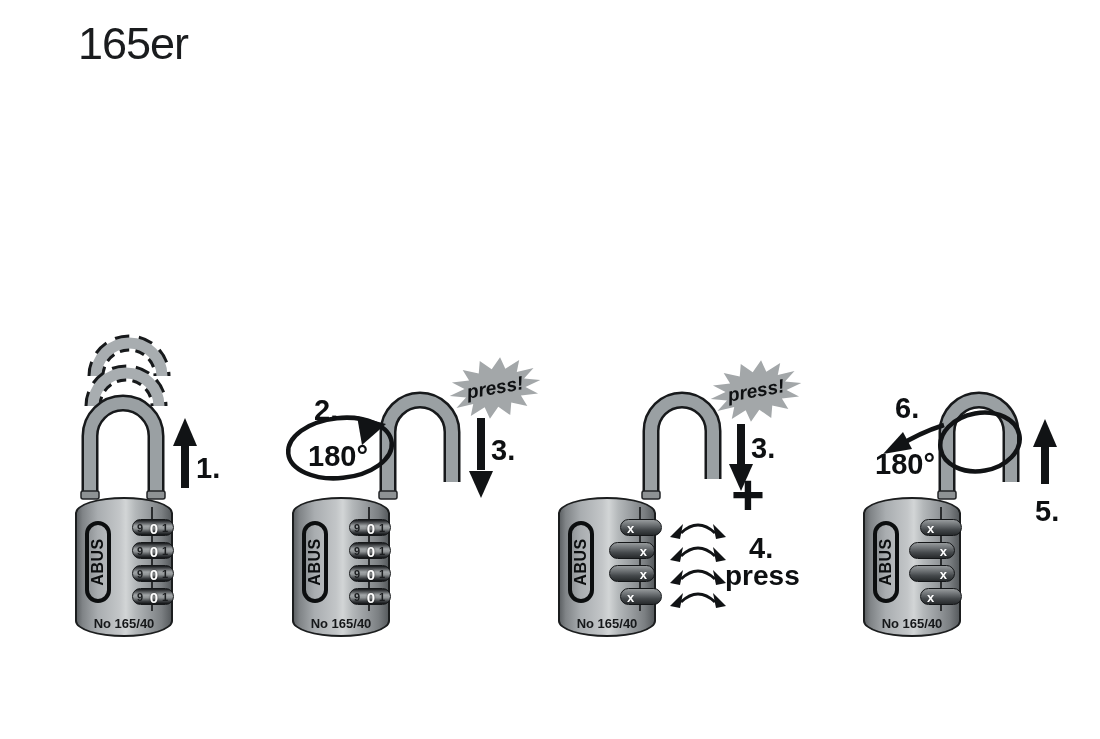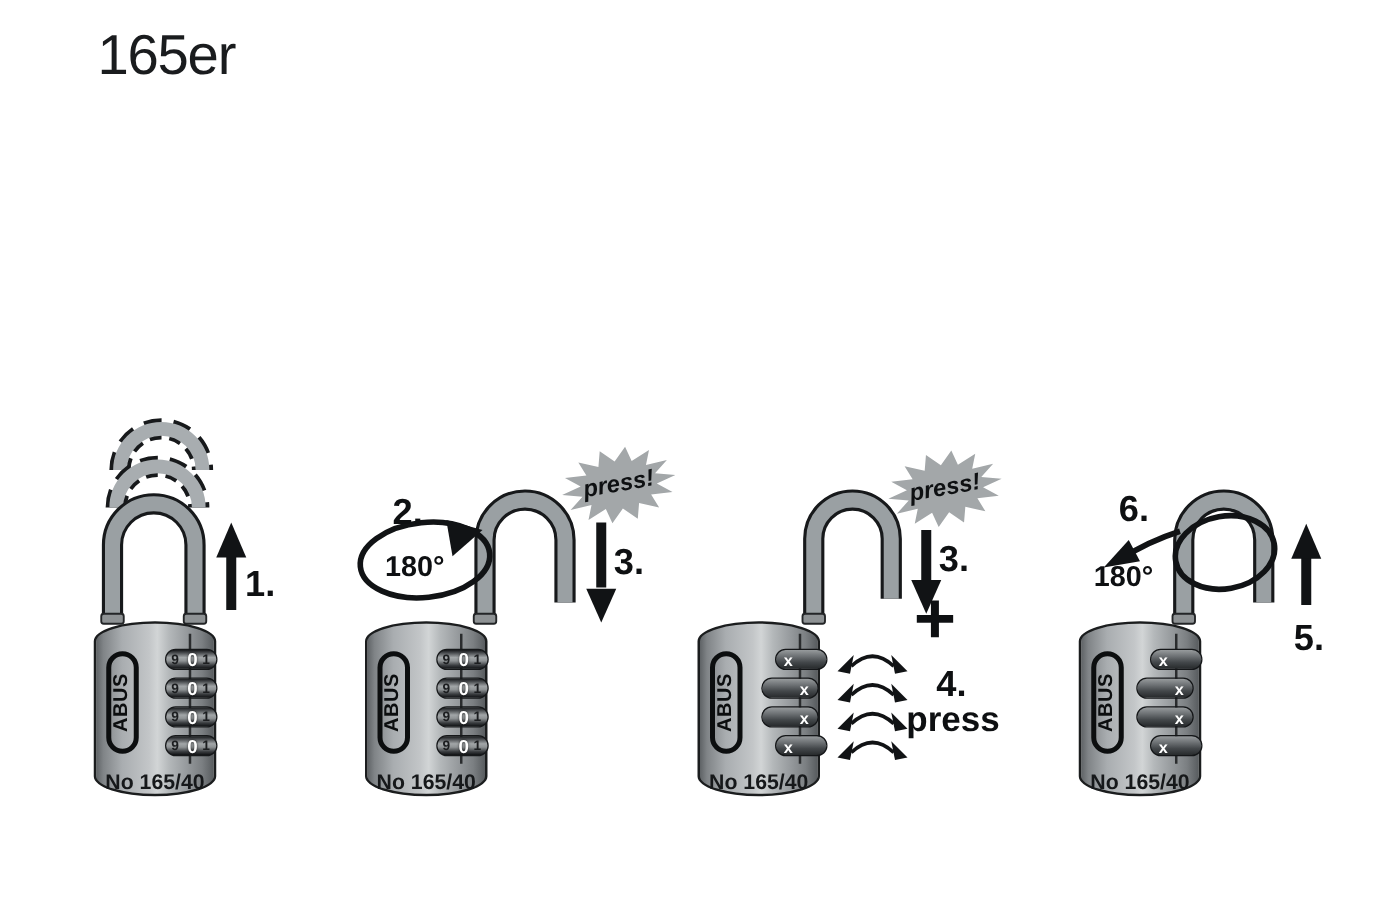--- a/index.html
+++ b/index.html
@@ -26,21 +26,21 @@
     position:absolute;width:26px;height:82px;border:4.5px solid #0c0e0f;
     border-radius:14px;display:flex;align-items:center;justify-content:center;
     box-sizing:border-box;
   }
   .abus span{
     transform:rotate(-90deg);font-weight:700;font-size:16px;color:#0c0e0f;
     letter-spacing:0.5px;
   }
   .modelno{
     position:absolute;width:98px;top:296px;text-align:center;
-    font-size:17px;font-weight:600;color:#16181a;
+    font-size:13px;font-weight:600;color:#16181a;
   }
   .axis{position:absolute;width:2px;height:104px;top:187px;background:#2a2c2e;}
   
   .dial{
     position:absolute;width:42px;height:17px;border-radius:9px;
     border:1px solid #16181a;box-sizing:border-box;
     background:linear-gradient(180deg,#17191b 0%,#44474a 14%,#a2a6a8 40%,
       #8f9395 58%,#3a3d40 82%,#101214 100%);
   }
   .dial .dl{position:absolute;left:4px;top:2px;font-size:11px;font-weight:700;color:#1c1e20;}
@@ -52,21 +52,21 @@
   .xdial{
     position:absolute;width:42px;height:17px;border-radius:9px;
     border:1px solid #141618;box-sizing:border-box;
     background:linear-gradient(180deg,#979b9d 0%,#6b6f72 35%,#44484b 65%,#272a2c 100%);
   }
   .xdial.wide{width:46px;}
   .xmark{position:absolute;top:1px;font-size:13px;font-weight:700;color:#ffffff;}
   .xmark.left{left:6px;} .xmark.right{right:7px;}
   
   .lbl{position:absolute;font-weight:700;font-size:29px;color:#0e1012;}
-  .rot{position:absolute;font-weight:700;font-size:23px;color:#0e1012;}
+  .rot{position:absolute;font-weight:700;font-size:29px;color:#0e1012;}
   .plus{position:absolute;font-weight:700;font-size:58px;color:#0e1012;line-height:1;}
   .codelbl{position:absolute;font-weight:700;font-size:28px;color:#0e1012;}
   .pressbox{
     position:absolute;width:110px;height:76px;display:flex;align-items:center;
     justify-content:center;transform:rotate(-10deg);
     font-style:italic;font-weight:700;font-size:19px;color:#0e1012;
   }
   svg .ink{fill:#111315;}
   svg .stroke-ink{stroke:#111315;fill:none;}
 </style>

